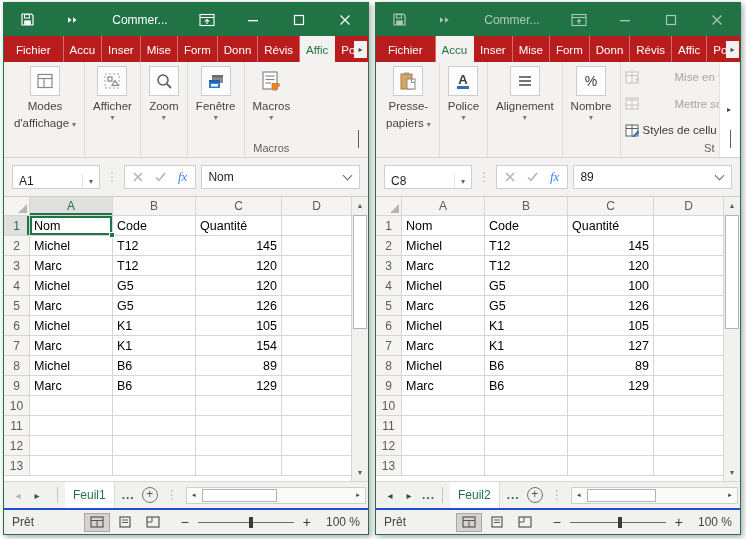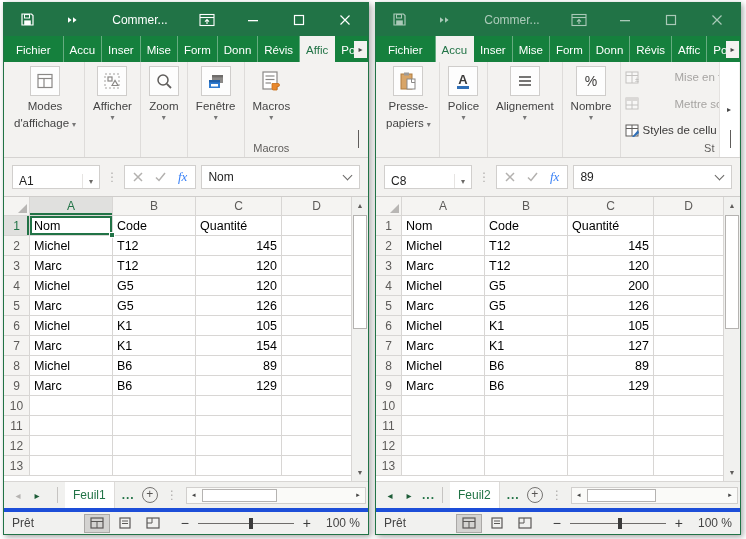--- a/index.html
+++ b/index.html
@@ -18,21 +18,21 @@
   
   .titlebar{
     height:33px; background:#217346; display:flex; align-items:center;
     color:#fff; flex:0 0 auto; padding:0 10px;
   }
   .win.inactive .titlebar > *{ opacity:.62; }
   .tb-icon{ display:flex; align-items:center; justify-content:center; width:26px; height:26px; cursor:default; }
   .tb-title{ font-size:12px; color:#fff; margin:0 6px; white-space:nowrap; overflow:hidden; }
   .tb-spacer{ flex:1; }
   
-  .tabsrow{ height:26px; background:#15803d; display:flex; align-items:stretch; flex:0 0 auto; }
+  .tabsrow{ height:26px; background:#b91c1c; display:flex; align-items:stretch; flex:0 0 auto; }
   .tabs{ display:flex; flex:1; overflow:hidden; }
   .tab{
     color:#fff; font-size:11.5px; padding:6px 6px 5px 6px; white-space:nowrap;
     border-right:1px solid rgba(255,255,255,.35); display:flex; align-items:center;
   }
   .tab.first{ padding:6px 12px 5px 12px; }
   .tab.active{ background:#f3f2f0; color:#217346; border-right-color:transparent; }
   .tab-overflow{
     width:13px; background:#f3f2f0; color:#444; font-size:8px;
     display:flex; align-items:center; justify-content:center; margin:5px 1px 4px 0;
@@ -102,21 +102,21 @@
   .snav.disabled{ color:#b5b3b1; }
   .ssep{ width:1px; height:16px; background:#c6c4c2; }
   .sheettab{ background:#fff; height:100%; display:flex; align-items:center; padding:0 8px; color:#217346; font-size:12px; border-right:1px solid #dddbd9; white-space:nowrap; overflow:hidden; max-width:56px; }
   .sdots{ color:#217346; font-size:12px; font-weight:bold; letter-spacing:1px; }
   .addsheet{ width:16px; height:16px; border:1px solid #767472; border-radius:50%; color:#565452; font-size:12px; line-height:13px; text-align:center; flex:0 0 auto; }
   .hscroll{ flex:1; height:17px; background:#fafaf8; border:1px solid #d1cfcd; display:flex; align-items:center; position:relative; }
   .hs-arrow{ width:14px; text-align:center; font-size:7px; color:#444; }
   .hs-arrow.right{ position:absolute; right:0; }
   .hs-thumb{ width:42%; height:13px; background:#fff; border:1px solid #b5b3b1; margin-left:1px; }
   
-  .statusbar{ height:26px; background:#f1f1ef; border-top:4px solid #1d4ed8; display:flex; align-items:center; font-size:12px; color:#444; padding:0 8px; flex:0 0 auto;gap:12px; }
+  .statusbar{ height:26px; background:#f1f1ef; border-top:2px solid #1d4ed8; display:flex; align-items:center; font-size:12px; color:#444; padding:0 8px; flex:0 0 auto;gap:12px; }
   .mode{ width:46px; }
   .viewbtns{ display:flex; gap:2px; margin-left:14px; }
   .viewbtn{ width:26px; height:19px; display:flex; align-items:center; justify-content:center; }
   .viewbtn.sel{ background:#d4d3d1; box-shadow:inset 0 0 0 1px #aaa8a6; }
   .zoomwrap{ margin-left:auto; display:flex; align-items:center; gap:9px; }
   .zglyph{ font-size:14px; color:#3b3b3b; }
   .ztrack{ width:96px; height:1px; background:#6e6c6a; position:relative; }
   .zthumb{ position:absolute; top:-5px; width:4px; height:11px; background:#3b3b3b; }
   .zlabel{ width:40px; text-align:right; }
   svg{ display:block; }
@@ -651,21 +651,21 @@
           <div class="gc rh c0">3</div>
           <div class="gc cell c1">Marc</div>
           <div class="gc cell c2">T12</div>
           <div class="gc cell c3 num">120</div>
           <div class="gc cell c4"></div>
         </div>
         <div class="g-row">
           <div class="gc rh c0">4</div>
           <div class="gc cell c1">Michel</div>
           <div class="gc cell c2">G5</div>
-          <div class="gc cell c3 num">200</div>
+          <div class="gc cell c3 num">100</div>
           <div class="gc cell c4"></div>
         </div>
         <div class="g-row">
           <div class="gc rh c0">5</div>
           <div class="gc cell c1">Marc</div>
           <div class="gc cell c2">G5</div>
           <div class="gc cell c3 num">126</div>
           <div class="gc cell c4"></div>
         </div>
         <div class="g-row">

